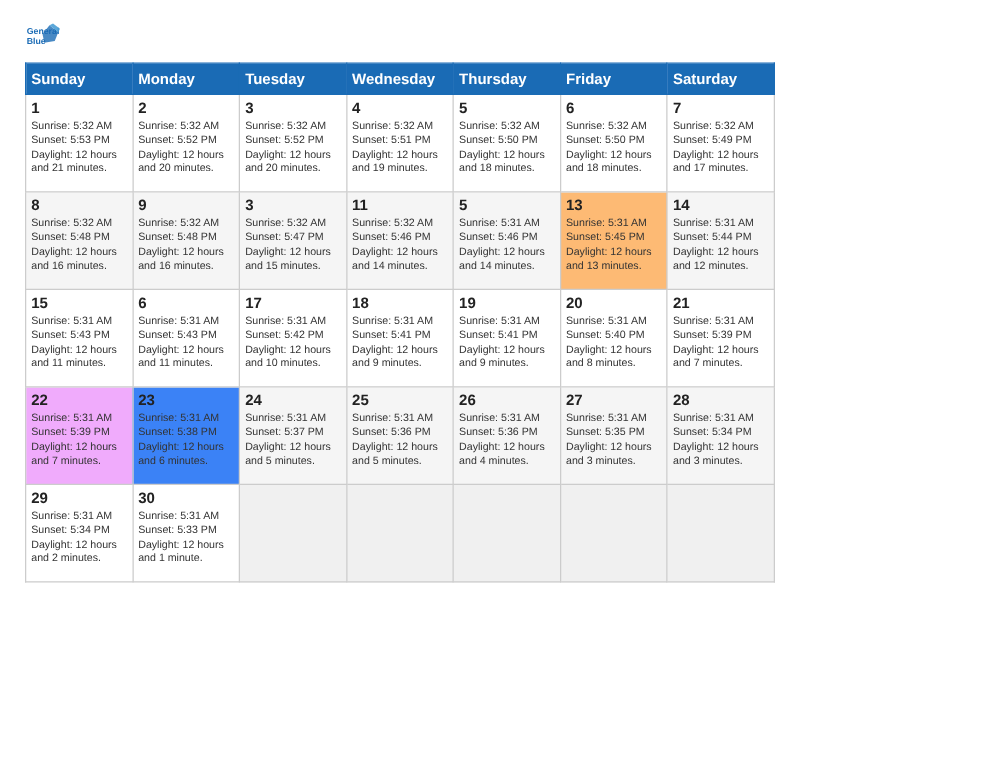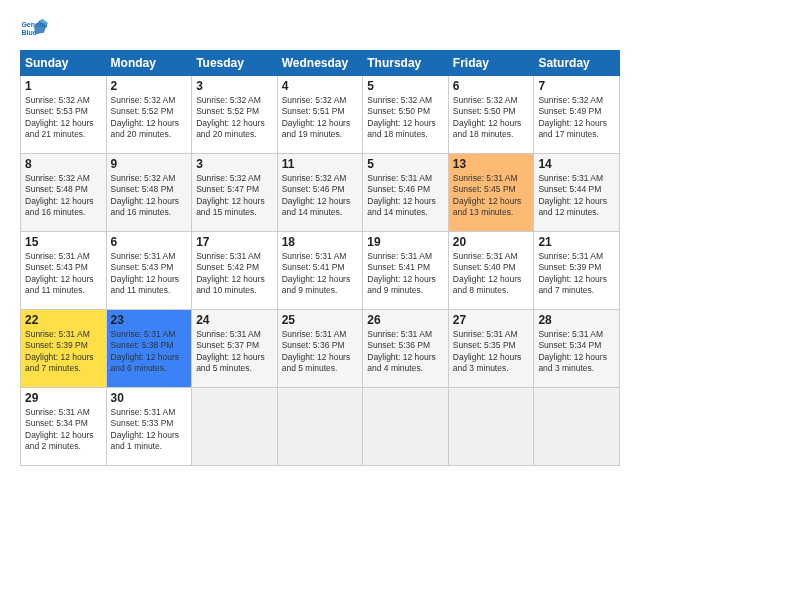--- a/index.html
+++ b/index.html
@@ -264,21 +264,21 @@
           </td>
           <td>
             <span class="day-num">21</span>
             <div class="cell-text" style="white-space: pre-line;">Sunrise: 5:31 AM
 Sunset: 5:39 PM
 Daylight: 12 hours
 and 7 minutes.</div>
           </td>
         </tr>
         <tr>
-          <td style="background: #fde047;">
+          <td style="background: #f0abfc;">
             <span class="day-num">22</span>
             <div class="cell-text" style="white-space: pre-line;">Sunrise: 5:31 AM
 Sunset: 5:39 PM
 Daylight: 12 hours
 and 7 minutes.</div>
           </td>
           <td style="background: #3b82f6;">
             <span class="day-num">23</span>
             <div class="cell-text" style="white-space: pre-line;">Sunrise: 5:31 AM
 Sunset: 5:38 PM

